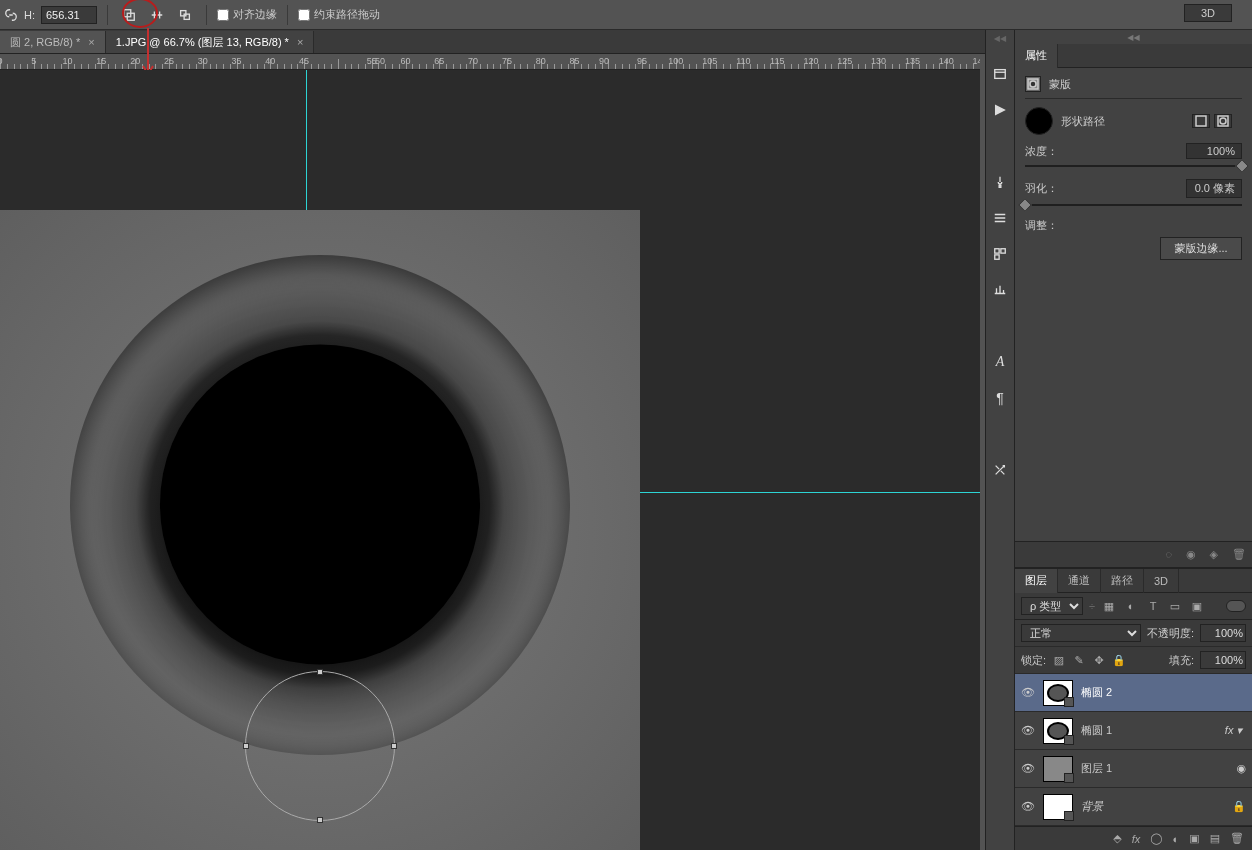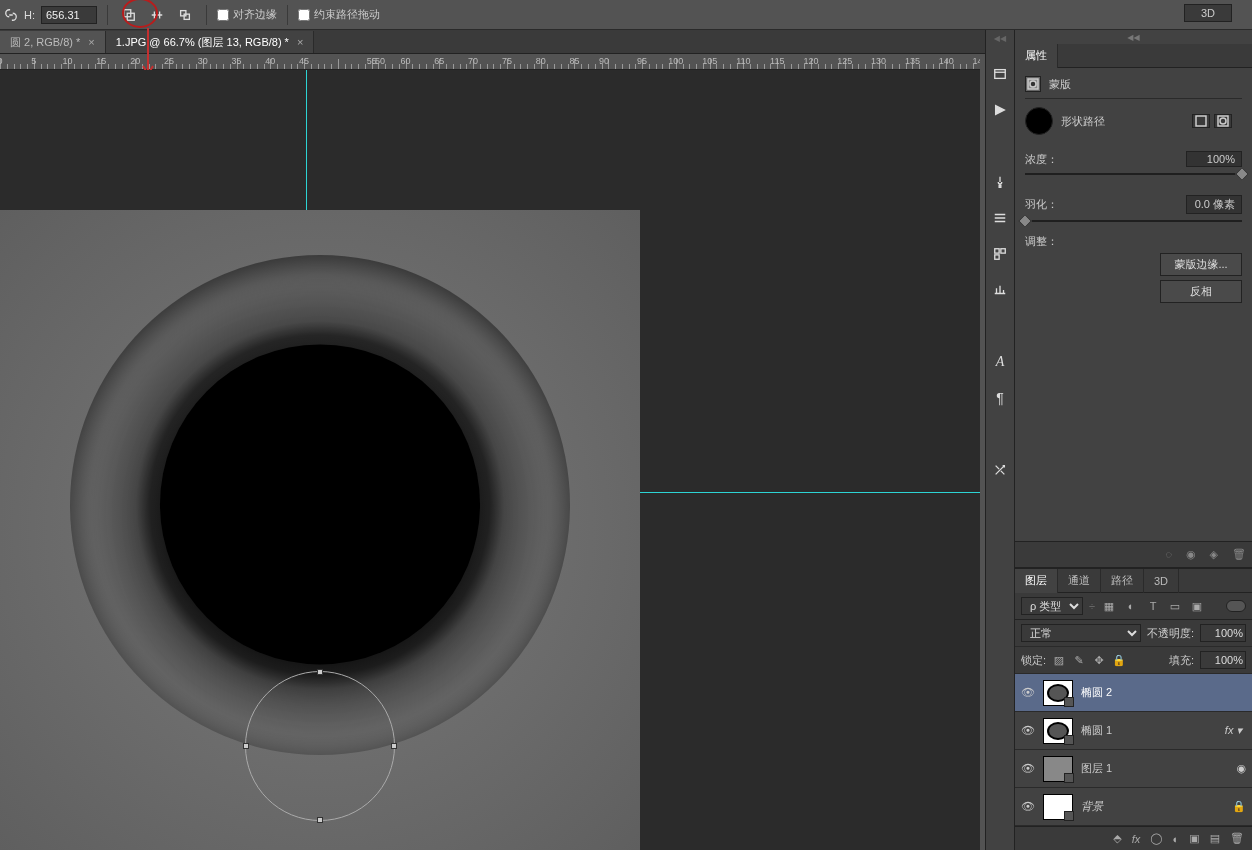--- a/index.html
+++ b/index.html
@@ -53,21 +53,21 @@
 .panel-head { height: 24px; background: #3a3a3a; border-bottom: 1px solid #222; display: flex; align-items: center; }
 .panel-tab { padding: 0 10px; height: 24px; display: flex; align-items: center; color: #bbb; cursor: pointer; border-right: 1px solid #2a2a2a; }
 .panel-tab.active { background: #424242; color: #fff; }
 .panel-body { background: #424242; padding: 8px 10px; }
 
 .mask-row { display: flex; align-items: center; gap: 8px; margin-bottom: 6px; }
 .mask-ico { width: 16px; height: 16px; background: #666; border: 1px solid #222; display:flex;align-items:center;justify-content:center; }
 .pillbox { position:absolute; right:10px; display:flex; gap:4px; }
 .pill { width:18px; height:14px; border:1px solid #222; background:#3a3a3a; cursor:pointer; display:flex;align-items:center;justify-content:center; }
 
-.slider-row { display: flex; align-items: center; margin: 16px 0 2px; }
+.slider-row { display: flex; align-items: center; margin: 8px 0 2px; }
 .slider-row .sl-l { flex: 0 0 60px; }
 .slider-row .sl-v { margin-left: auto; background: #333; border: 1px solid #222; padding: 1px 6px; min-width: 56px; text-align: right; }
 .slider-track { height: 10px; position: relative; margin-bottom: 6px; }
 .slider-track .bar { position: absolute; left: 0; right: 0; top: 4px; height: 2px; background: #1f1f1f; }
 .slider-track .knob { position: absolute; top: 0; width: 10px; height: 10px; background: #888; border: 1px solid #222; transform: translateX(-50%) rotate(45deg); }
 
 .btn-row { display: flex; justify-content: flex-end; margin: 4px 0; }
 .p-btn { background: #4a4a4a; border: 1px solid #222; padding: 3px 10px; min-width: 82px; text-align: center; cursor: pointer; color: #ddd; }
 .adjust-lbl { margin: 8px 0 4px; color:#ccc; }
 
@@ -455,23 +455,20 @@
     </div>
     <div class="slider-track">
         <div class="bar"></div>
         <div class="knob" style="left:0%;"></div>
       </div>
 
     <div class="adjust-lbl">调整：</div>
     <div class="btn-row">
         <div class="p-btn">蒙版边缘...</div>
       </div>
-    <div class="btn-row">
-        <div class="p-btn">反相</div>
-      </div>
   </div>
 
   <div style="flex:1"></div>
 
   <div class="mid-icons">
     <span>◌</span>
     <span>◉</span>
     <span>◈</span>
     <span>🗑</span>
   </div>

